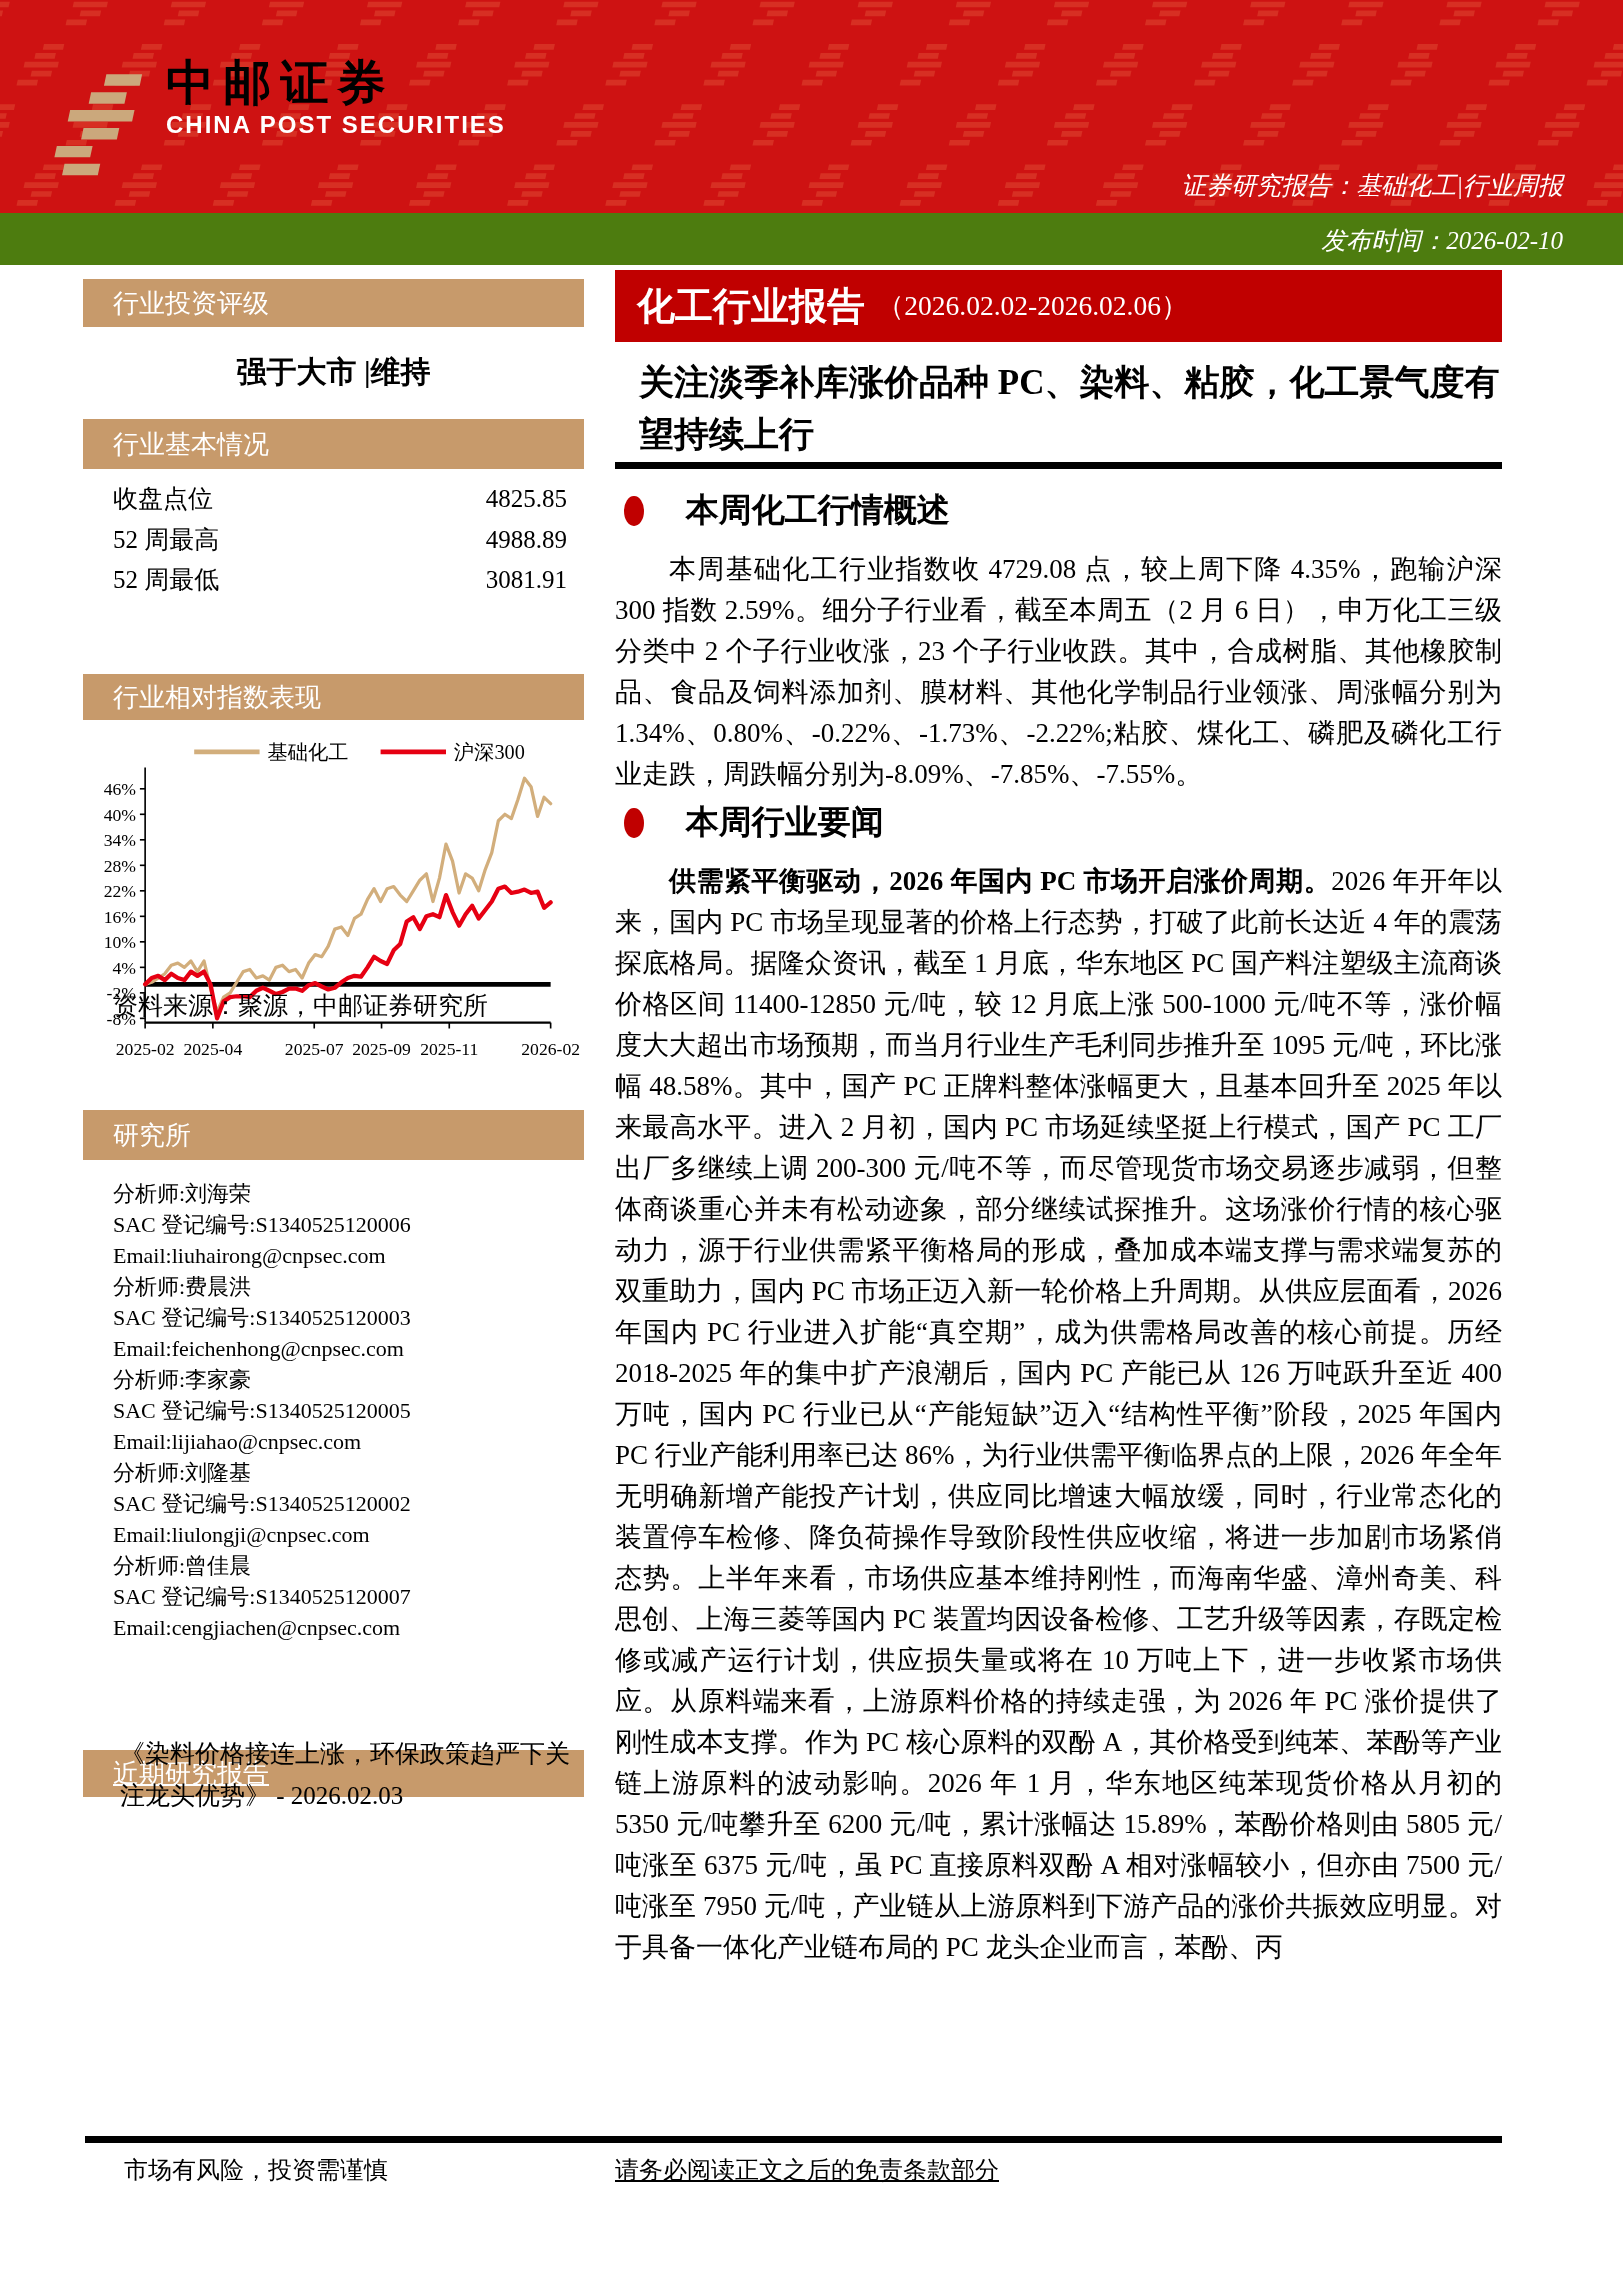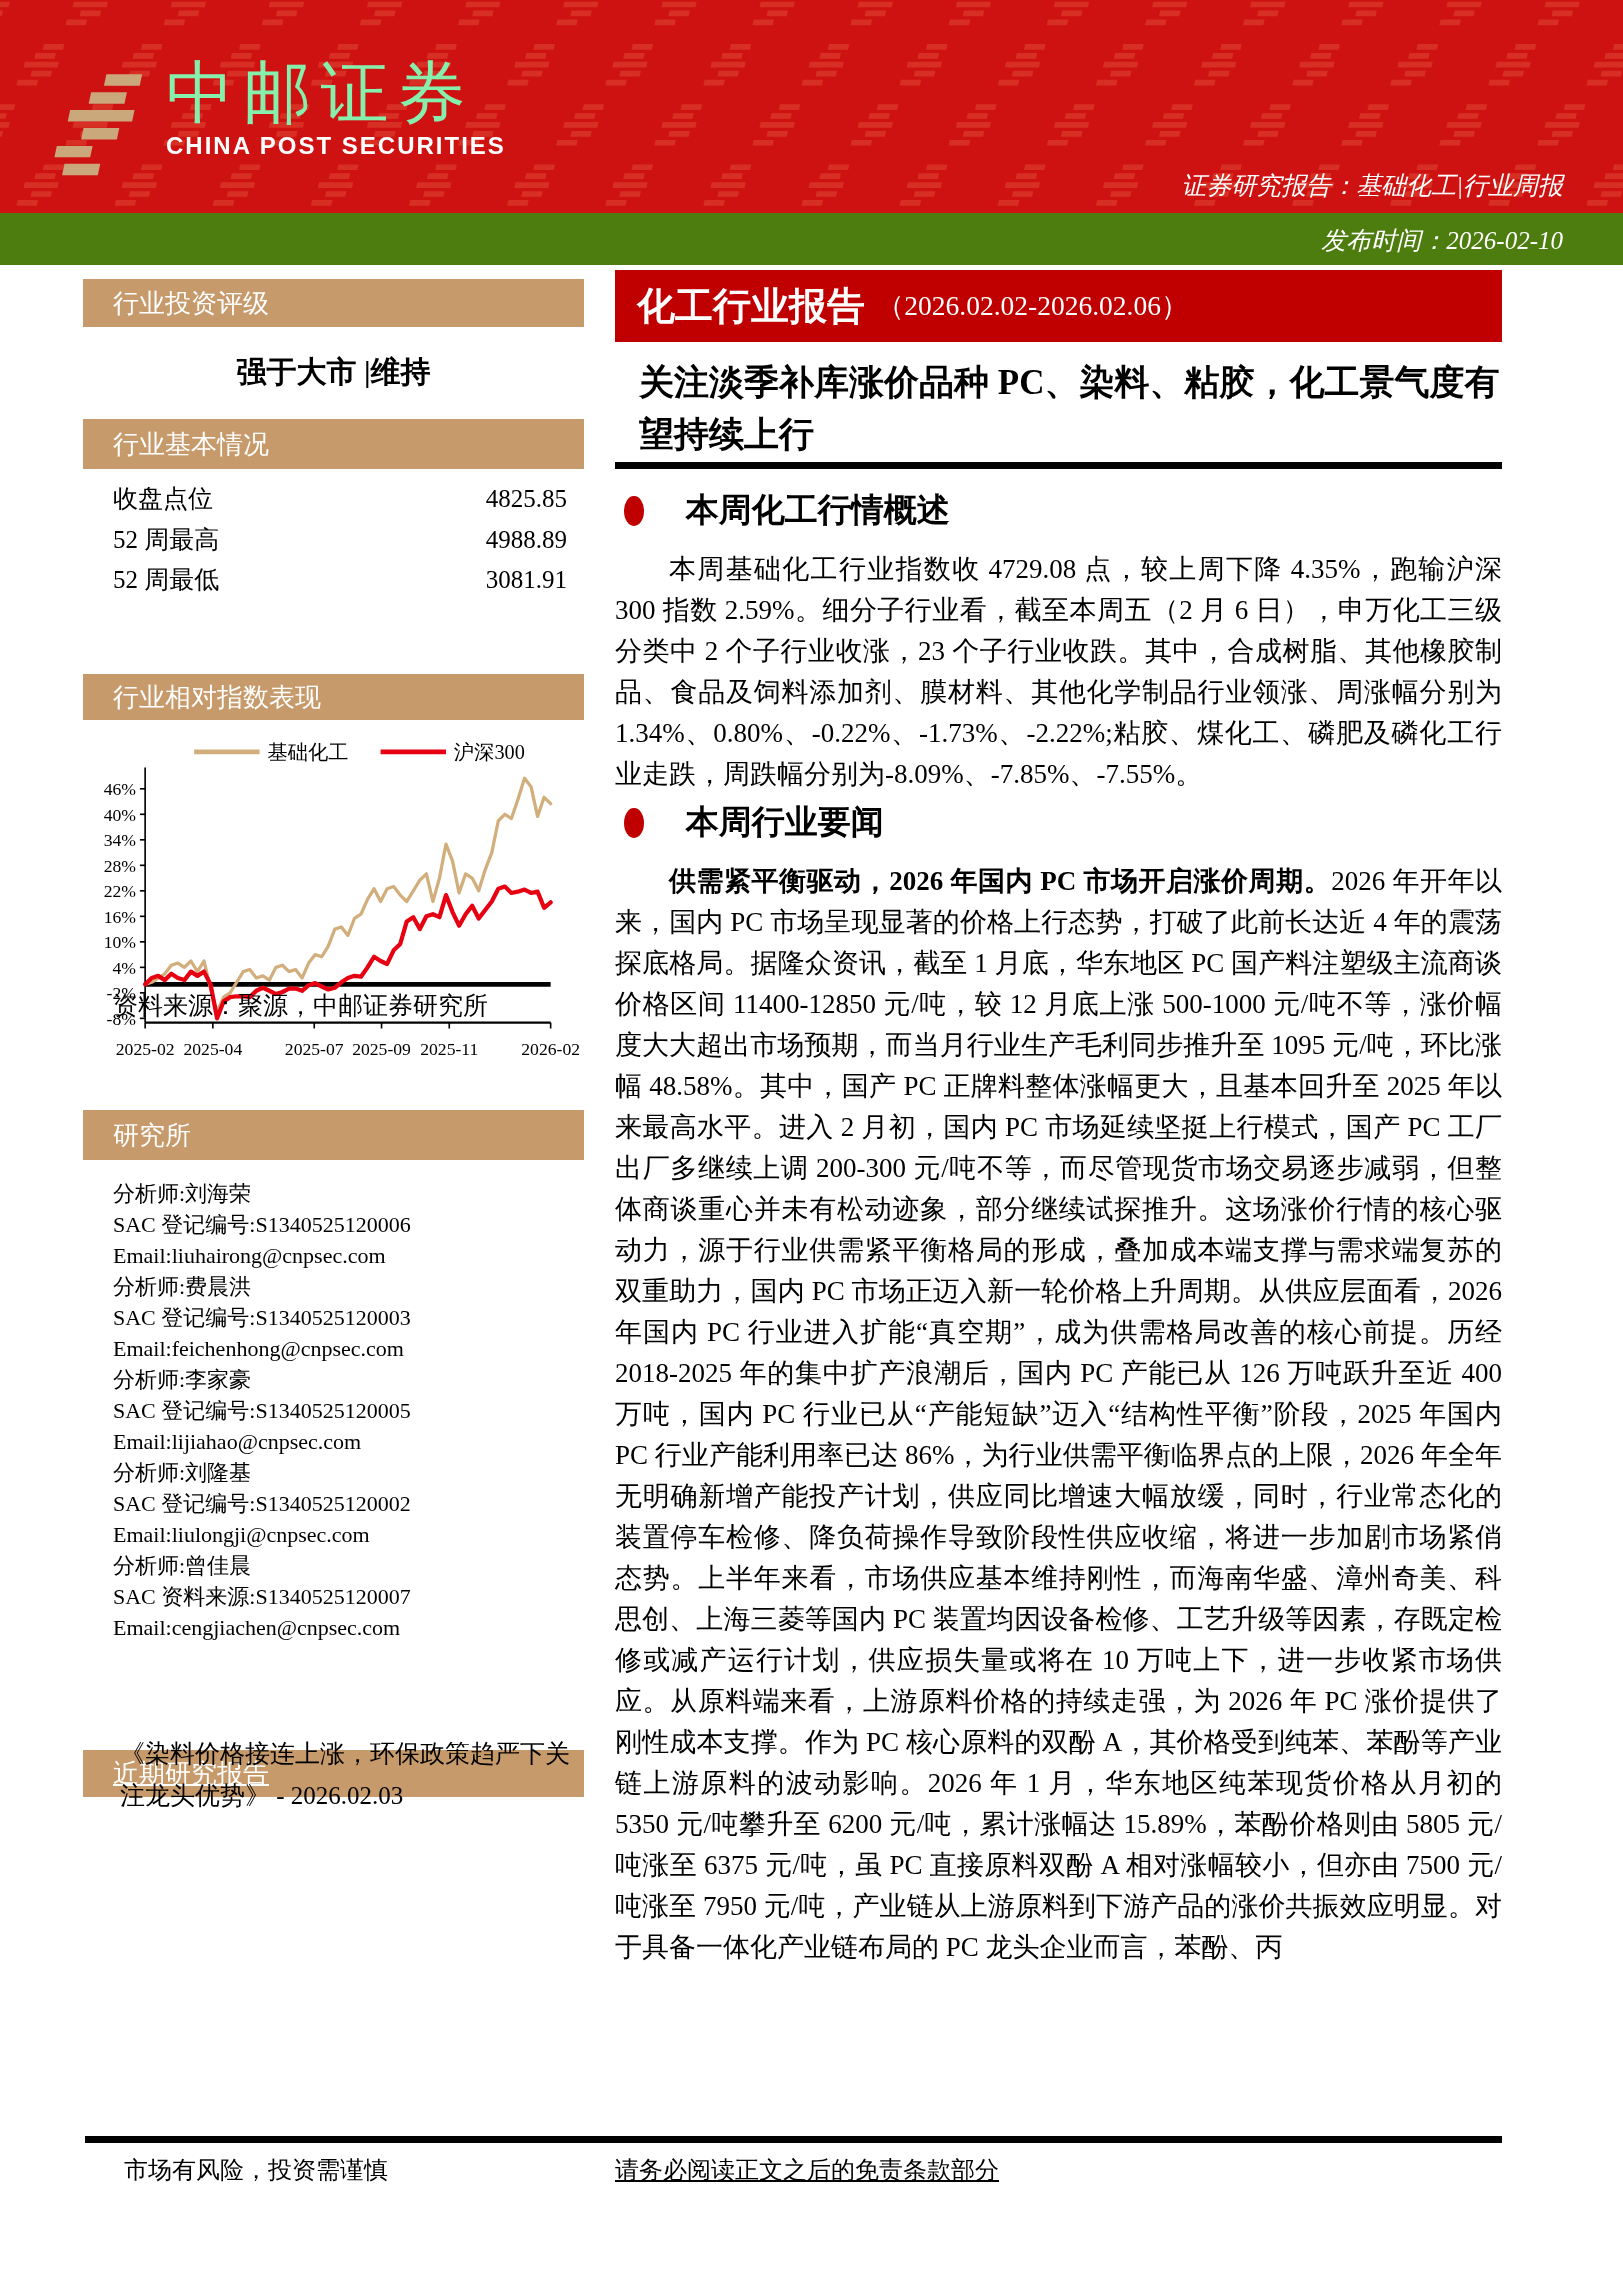--- a/index.html
+++ b/index.html
@@ -3,21 +3,21 @@
 <meta charset="utf-8">
 <style>
   html,body{margin:0;padding:0;background:#888;}
   .page{position:relative;width:1623px;height:2295px;background:#ffffff;overflow:hidden;
         font-family:"Liberation Serif","DejaVu Serif",serif;color:#000;}
   
   .banner{position:absolute;left:0;top:0;width:1623px;height:213px;background:#CE1212;overflow:hidden;}
   .pattern-svg{position:absolute;left:0;top:0;width:1623px;height:213px;display:block;}
   .logo-svg{position:absolute;left:52px;top:64px;width:93px;height:128px;}
   .brand{position:absolute;left:166px;top:58px;}
-  .brand-cn{font-size:68px;font-weight:normal;color:#86efac;letter-spacing:9.2px;line-height:1.05;}
+  .brand-cn{font-size:48px;font-weight:bold;color:#000000;letter-spacing:9.2px;line-height:1.05;}
   .brand-en{font-size:24px;color:#fff;letter-spacing:2px;margin-top:2.6px;
             font-family:"Liberation Sans","DejaVu Sans",sans-serif;font-weight:600;}
   .report-type{position:absolute;right:60px;top:169px;font-size:25px;color:#fff;font-style:italic;}
   .pub-band{position:absolute;left:0;top:213px;width:1623px;height:52px;background:#4d7c0f;}
   .pub-date{position:absolute;right:60px;top:10.5px;font-size:25px;color:#fff;font-style:italic;}
   
   .sidebar{position:absolute;left:83px;top:0;width:501px;height:2295px;}
   .side-band{position:absolute;left:0;width:501px;background:#C79A6B;color:#fff;font-size:26px;
              display:flex;align-items:center;padding-left:30px;box-sizing:border-box;}
   .band-rating{top:279px;height:48px;}
@@ -237,21 +237,21 @@
       <div>分析师:费晨洪</div>
       <div>SAC 登记编号:S1340525120003</div>
       <div>Email:feichenhong@cnpsec.com</div>
       <div>分析师:李家豪</div>
       <div>SAC 登记编号:S1340525120005</div>
       <div>Email:lijiahao@cnpsec.com</div>
       <div>分析师:刘隆基</div>
       <div>SAC 登记编号:S1340525120002</div>
       <div>Email:liulongji@cnpsec.com</div>
       <div>分析师:曾佳晨</div>
-      <div>SAC 资料来源:S1340525120007</div>
+      <div>SAC 登记编号:S1340525120007</div>
       <div>Email:cengjiachen@cnpsec.com</div>
     </div>
 
     <div class="side-band band-recent">近期研究报告</div>
     <div class="recent">《染料价格接连上涨，环保政策趋严下关注龙头优势》 - 2026.02.03</div>
   </div>
 
   <div class="main">
     <div class="title-banner">
       <span class="tb-title">化工行业报告</span>

